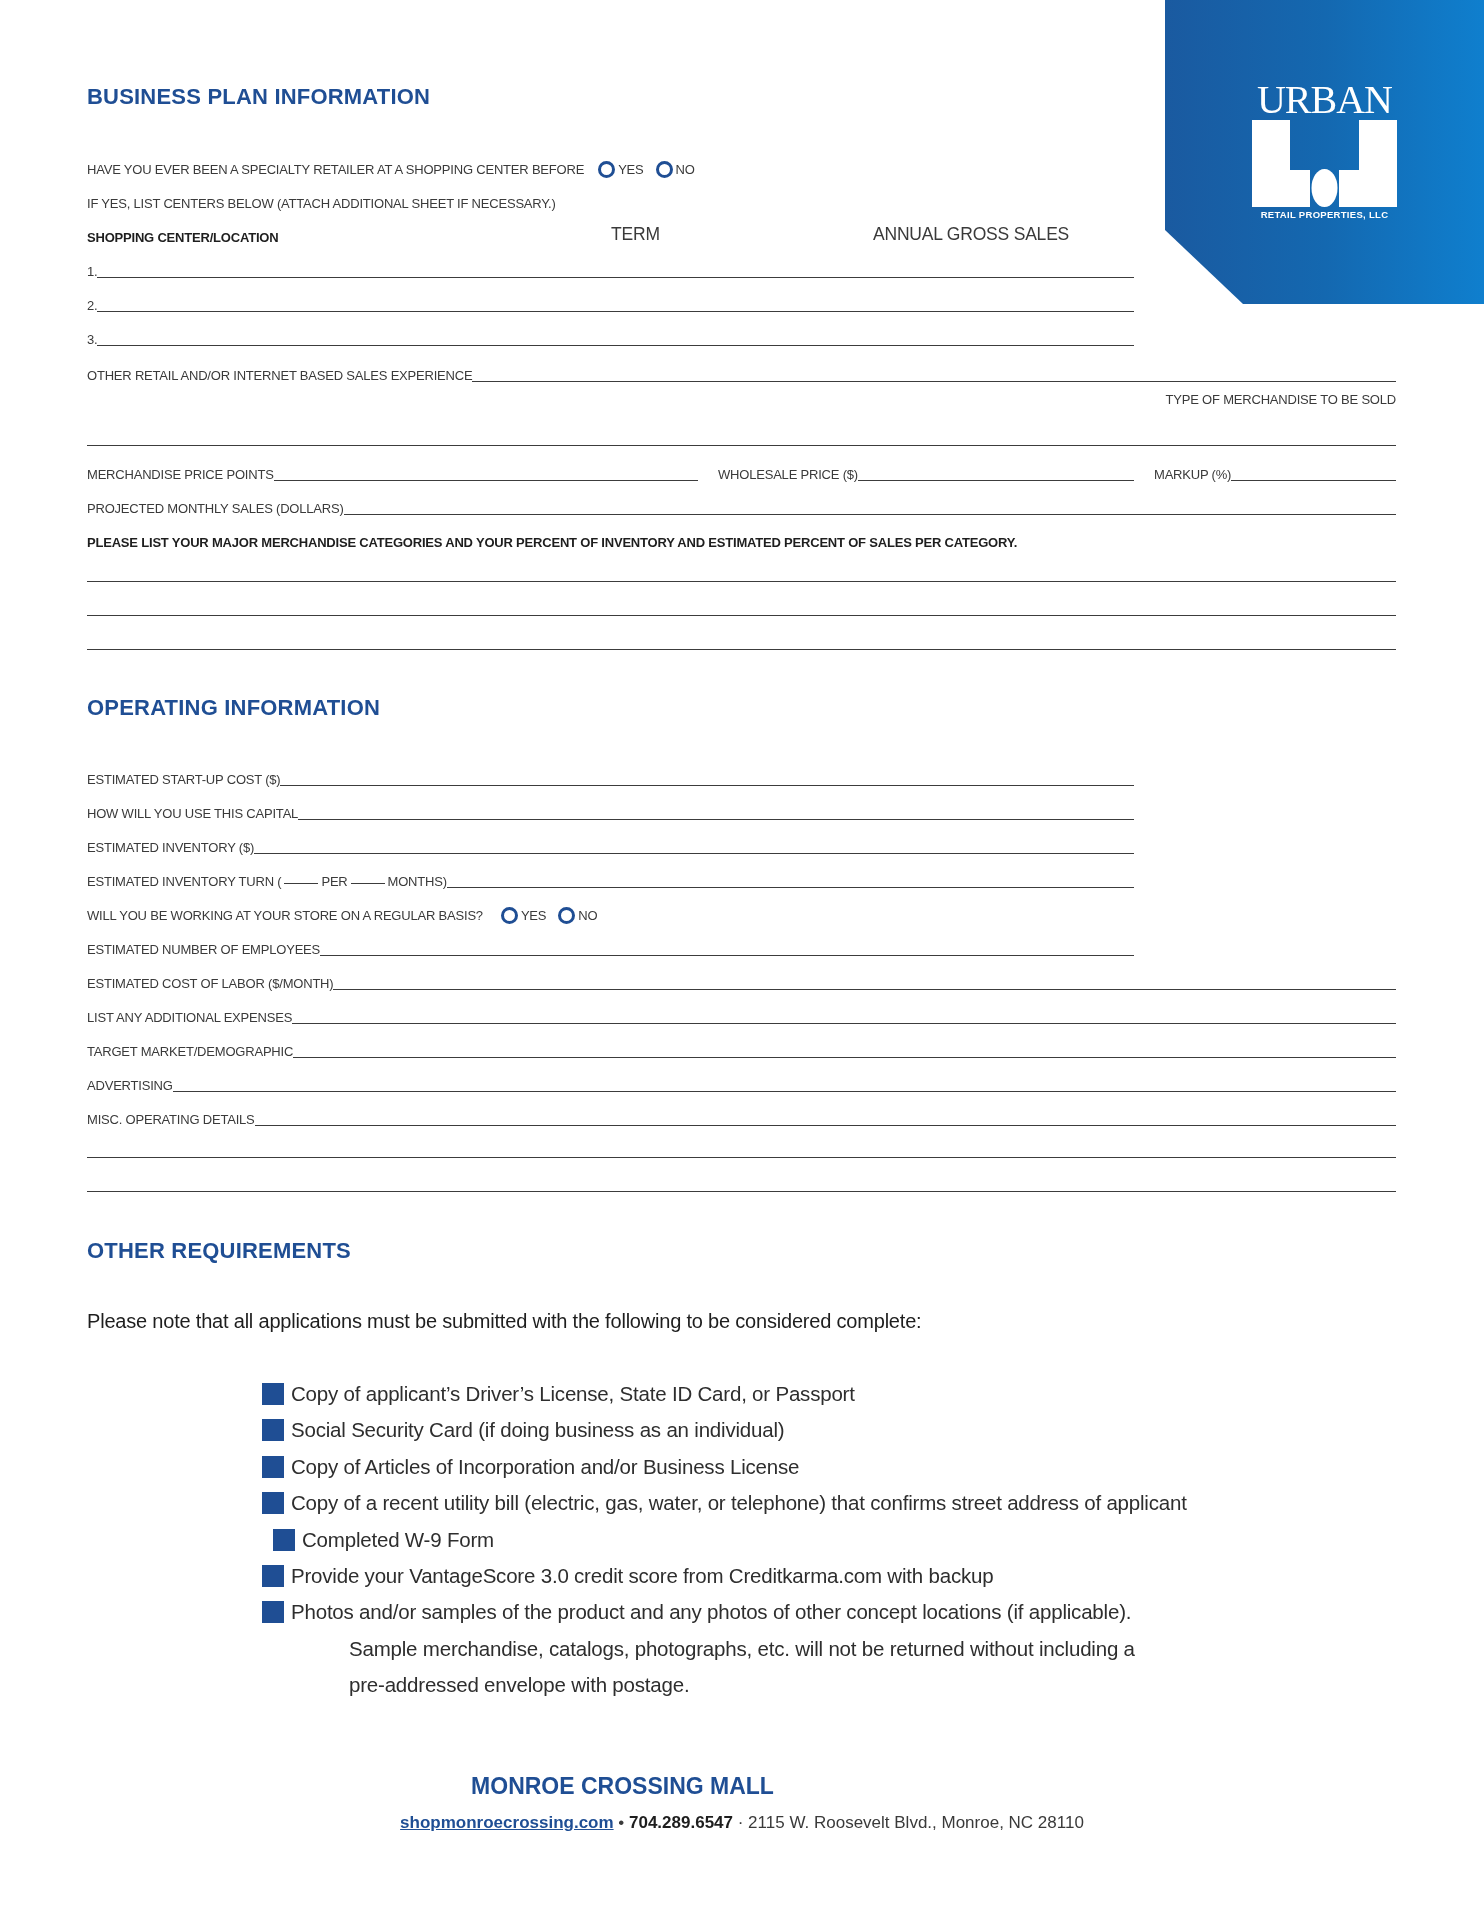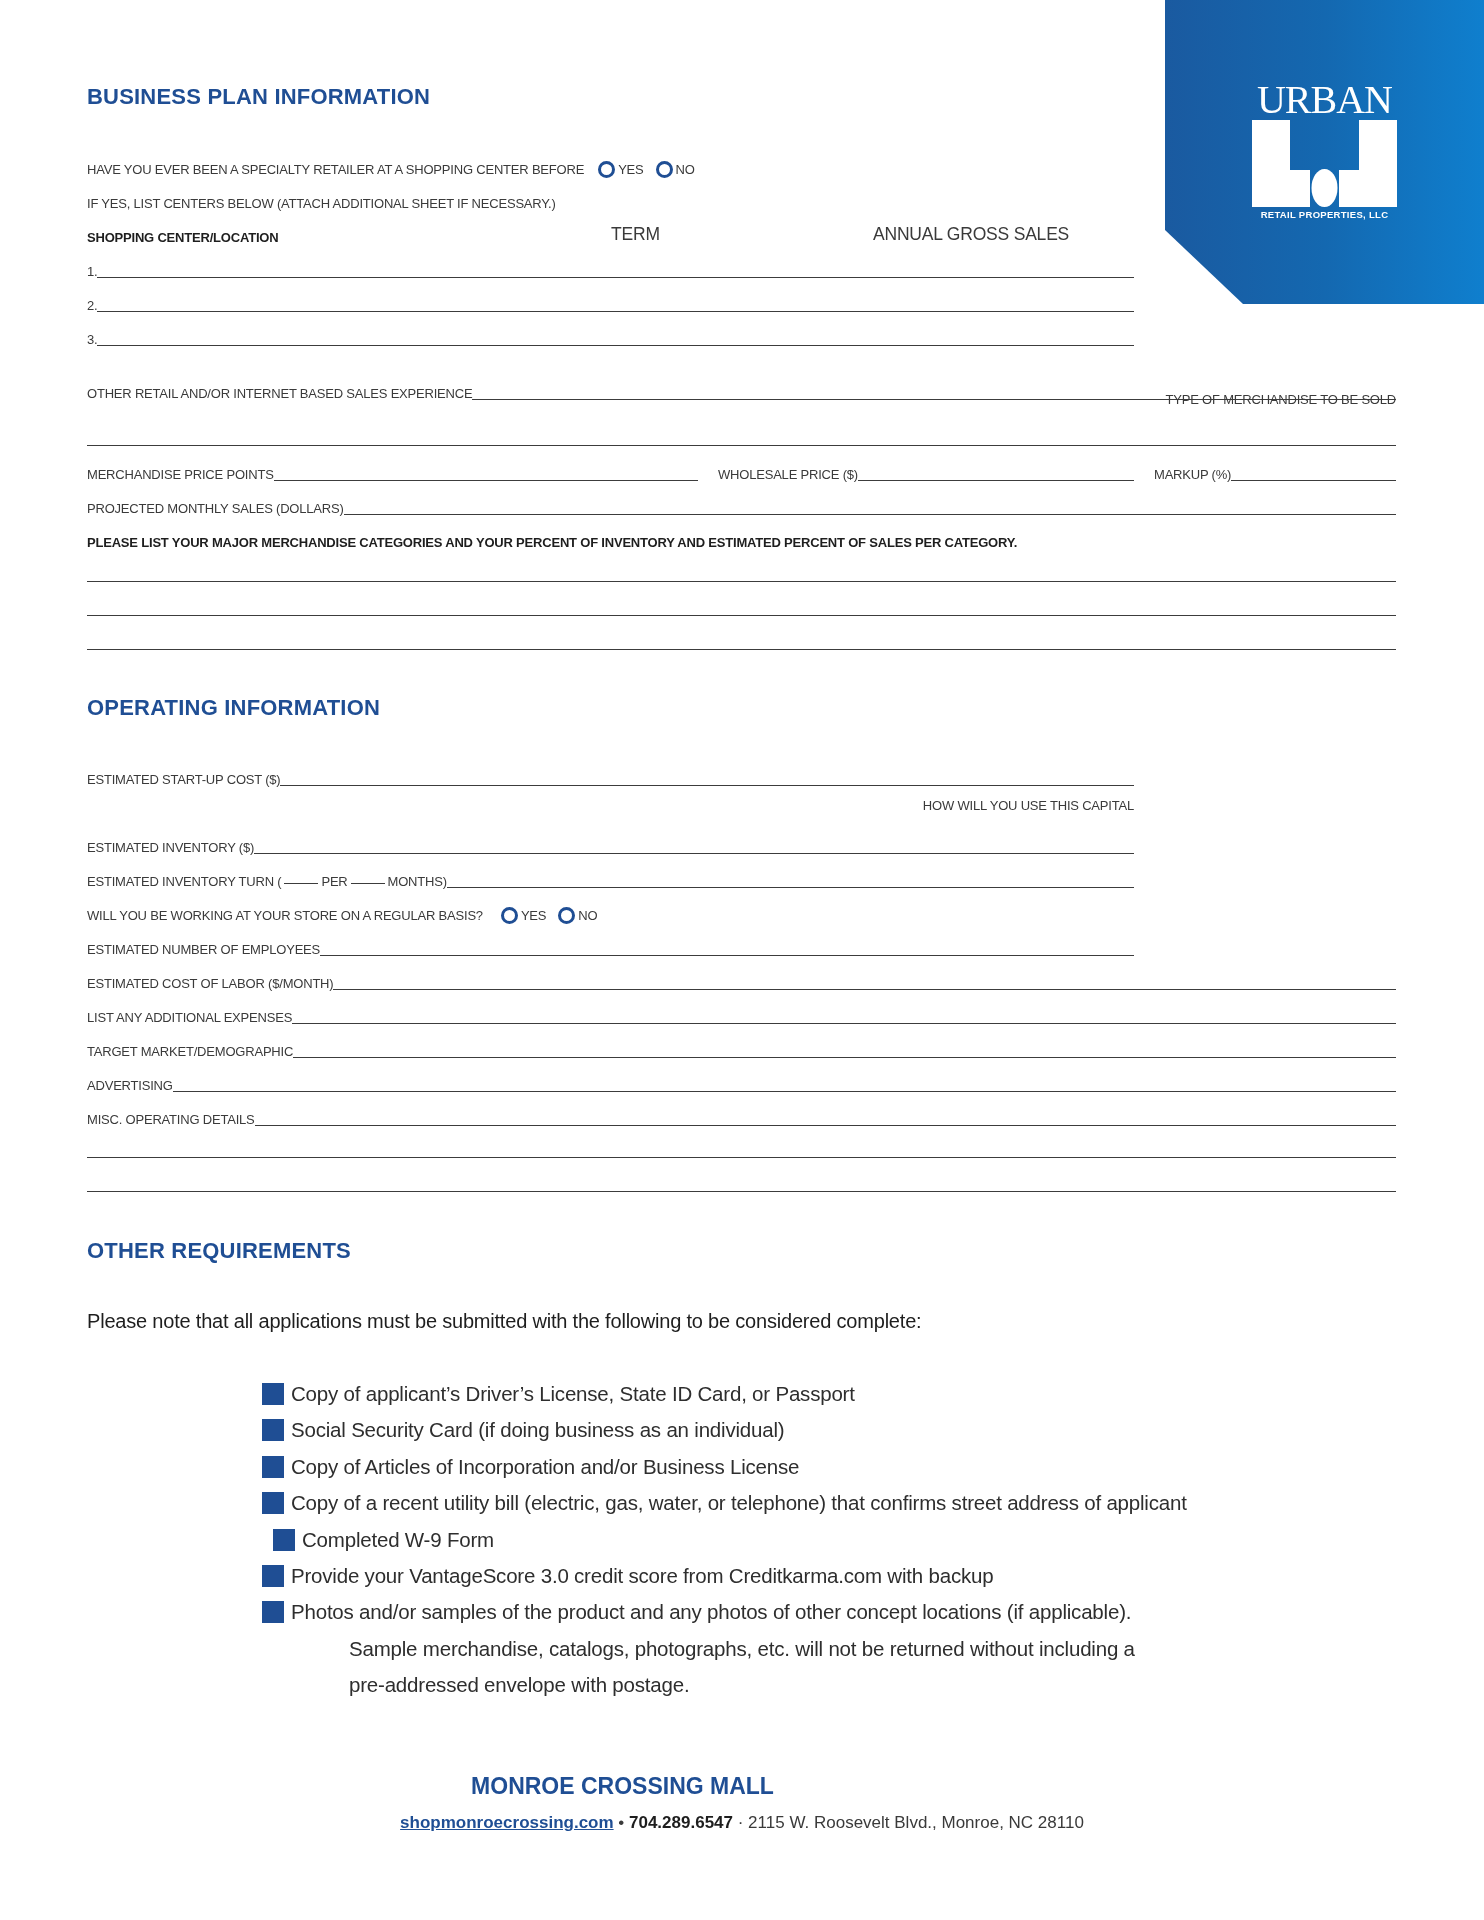--- a/index.html
+++ b/index.html
@@ -105,21 +105,21 @@
 </div>
 <div class="row short" style="top:290px;">
   <span class="label">2.</span>
     <span class="fill"></span>
 </div>
 <div class="row short" style="top:324px;">
   <span class="label">3.</span>
     <span class="fill"></span>
 </div>
 
-<div class="row full" style="top:378px;">
+<div class="row full" style="top:360px;">
   <span class="label">OTHER RETAIL AND/OR INTERNET BASED SALES EXPERIENCE</span>
     <span class="fill"></span>
 </div>
 <div class="row full" style="top:392px;flex-direction:column;">
   <span class="label">TYPE OF MERCHANDISE TO BE SOLD</span>
     <span class="fill"></span>
 </div>
 <div class="blank-line" style="top:445px;"></div>
 
 <div class="row" style="top:459px; width:611px;">
@@ -146,21 +146,21 @@
 <div class="blank-line" style="top:581px;"></div>
 <div class="blank-line" style="top:615px;"></div>
 <div class="blank-line" style="top:649px;"></div>
 
 <div class="section-title" style="top:695px;">OPERATING INFORMATION</div>
 
 <div class="row short" style="top:764px;">
   <span class="label">ESTIMATED START-UP COST ($)</span>
     <span class="fill"></span>
 </div>
-<div class="row short" style="top:798px;flex-direction:column;">
+<div class="row short" style="top:798px;">
   <span class="label">HOW WILL YOU USE THIS CAPITAL</span>
     <span class="fill"></span>
 </div>
 <div class="row short" style="top:832px;">
   <span class="label">ESTIMATED INVENTORY ($)</span>
     <span class="fill"></span>
 </div>
 <div class="row short" style="top:866px;">
   <span class="label">
     <span>ESTIMATED INVENTORY TURN (</span><span class="inline-blank"></span><span>PER</span><span class="inline-blank"></span><span>MONTHS)</span>

